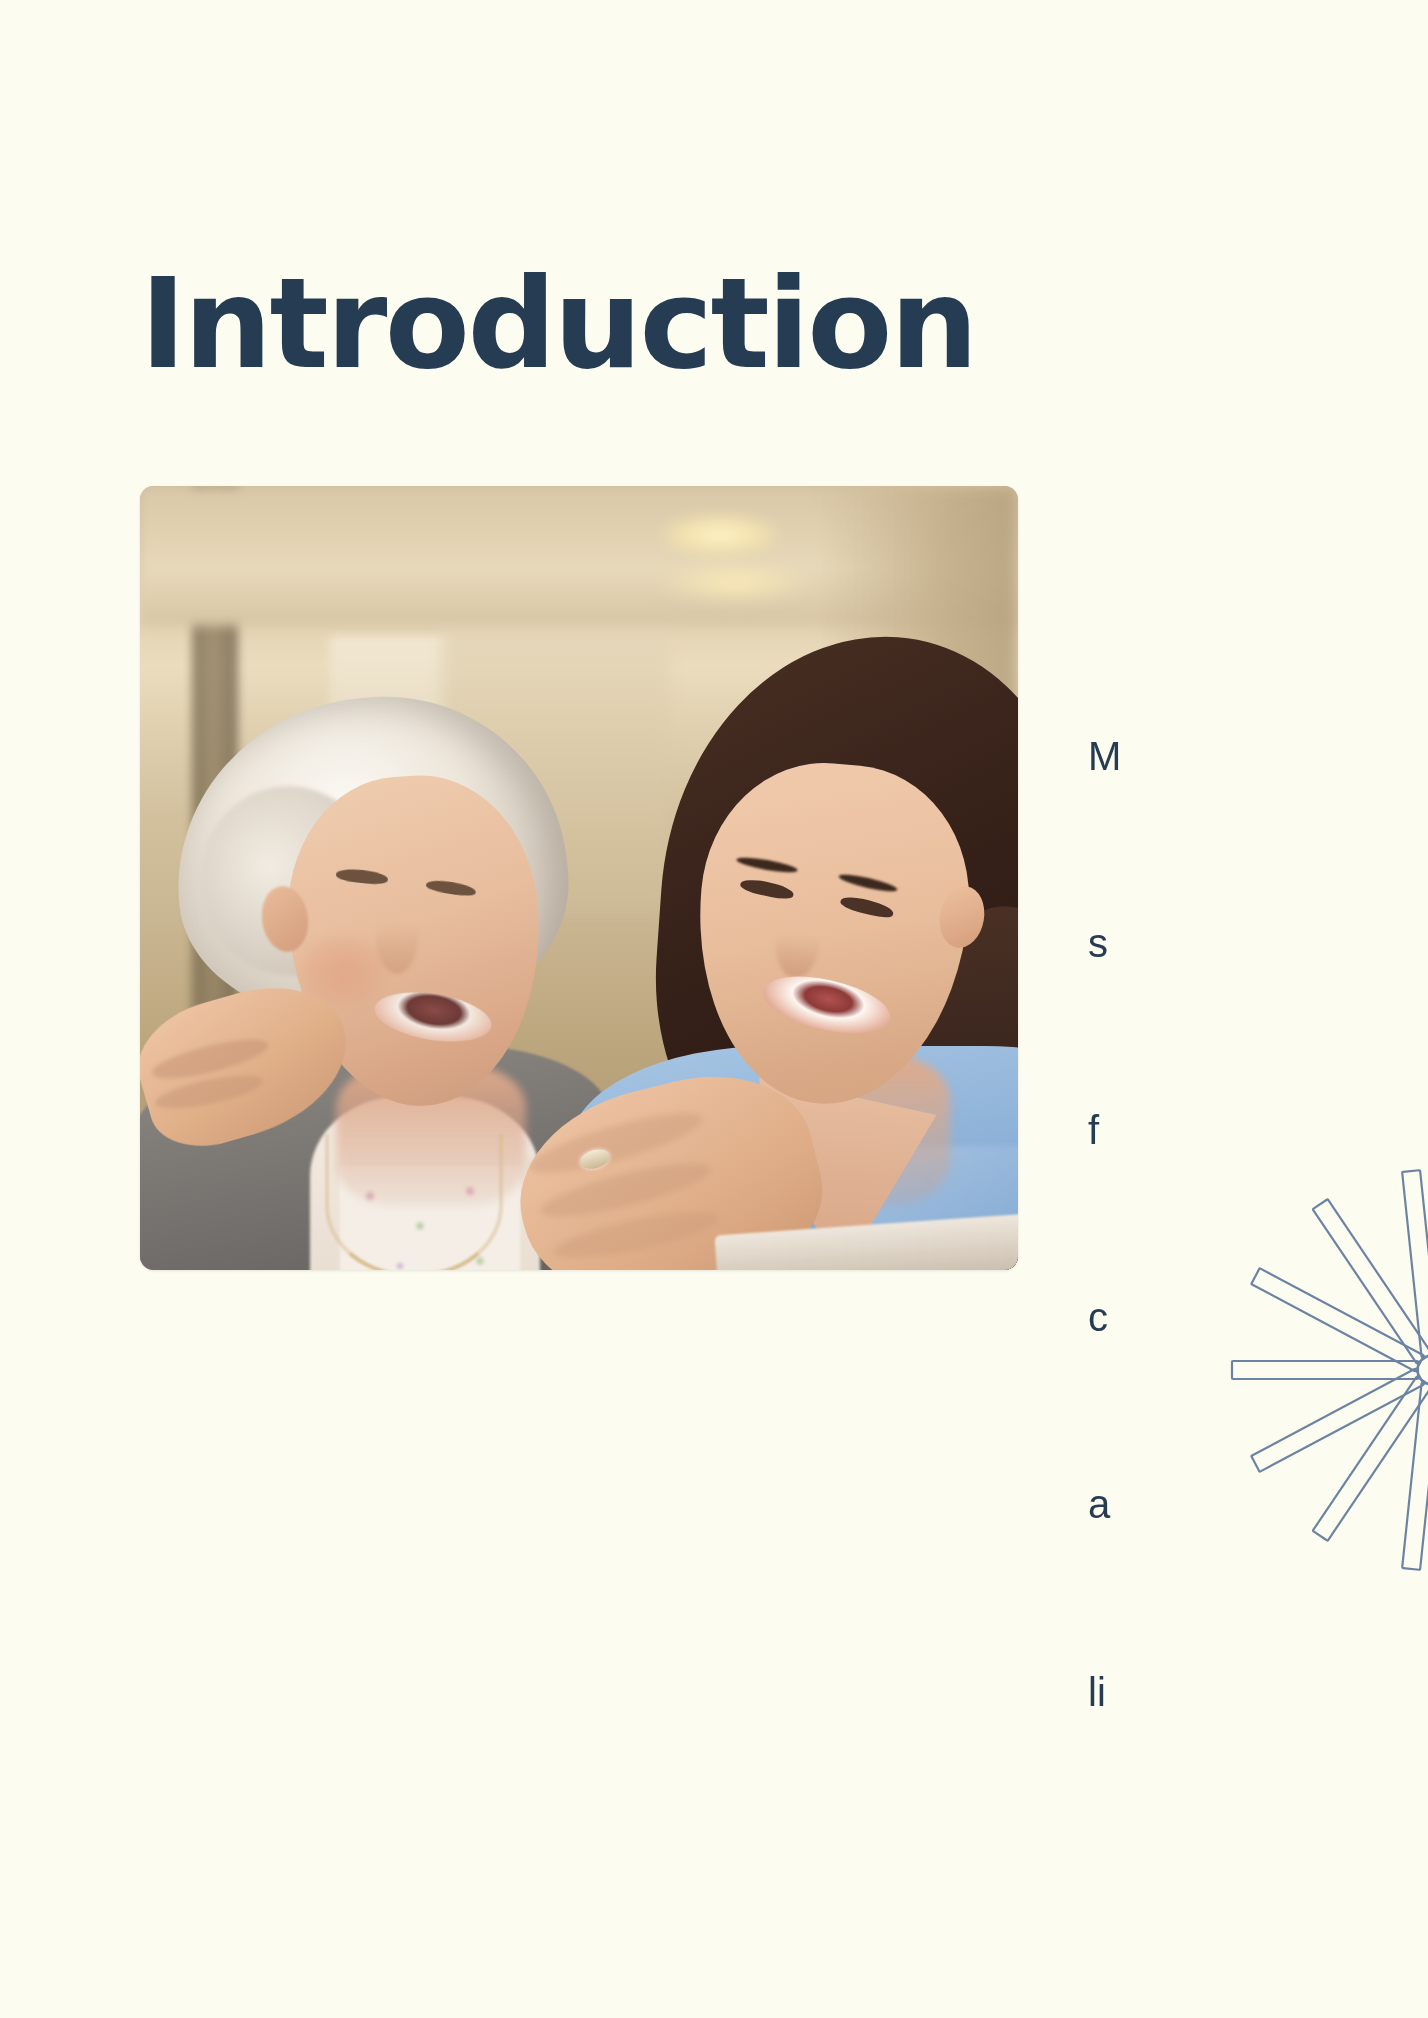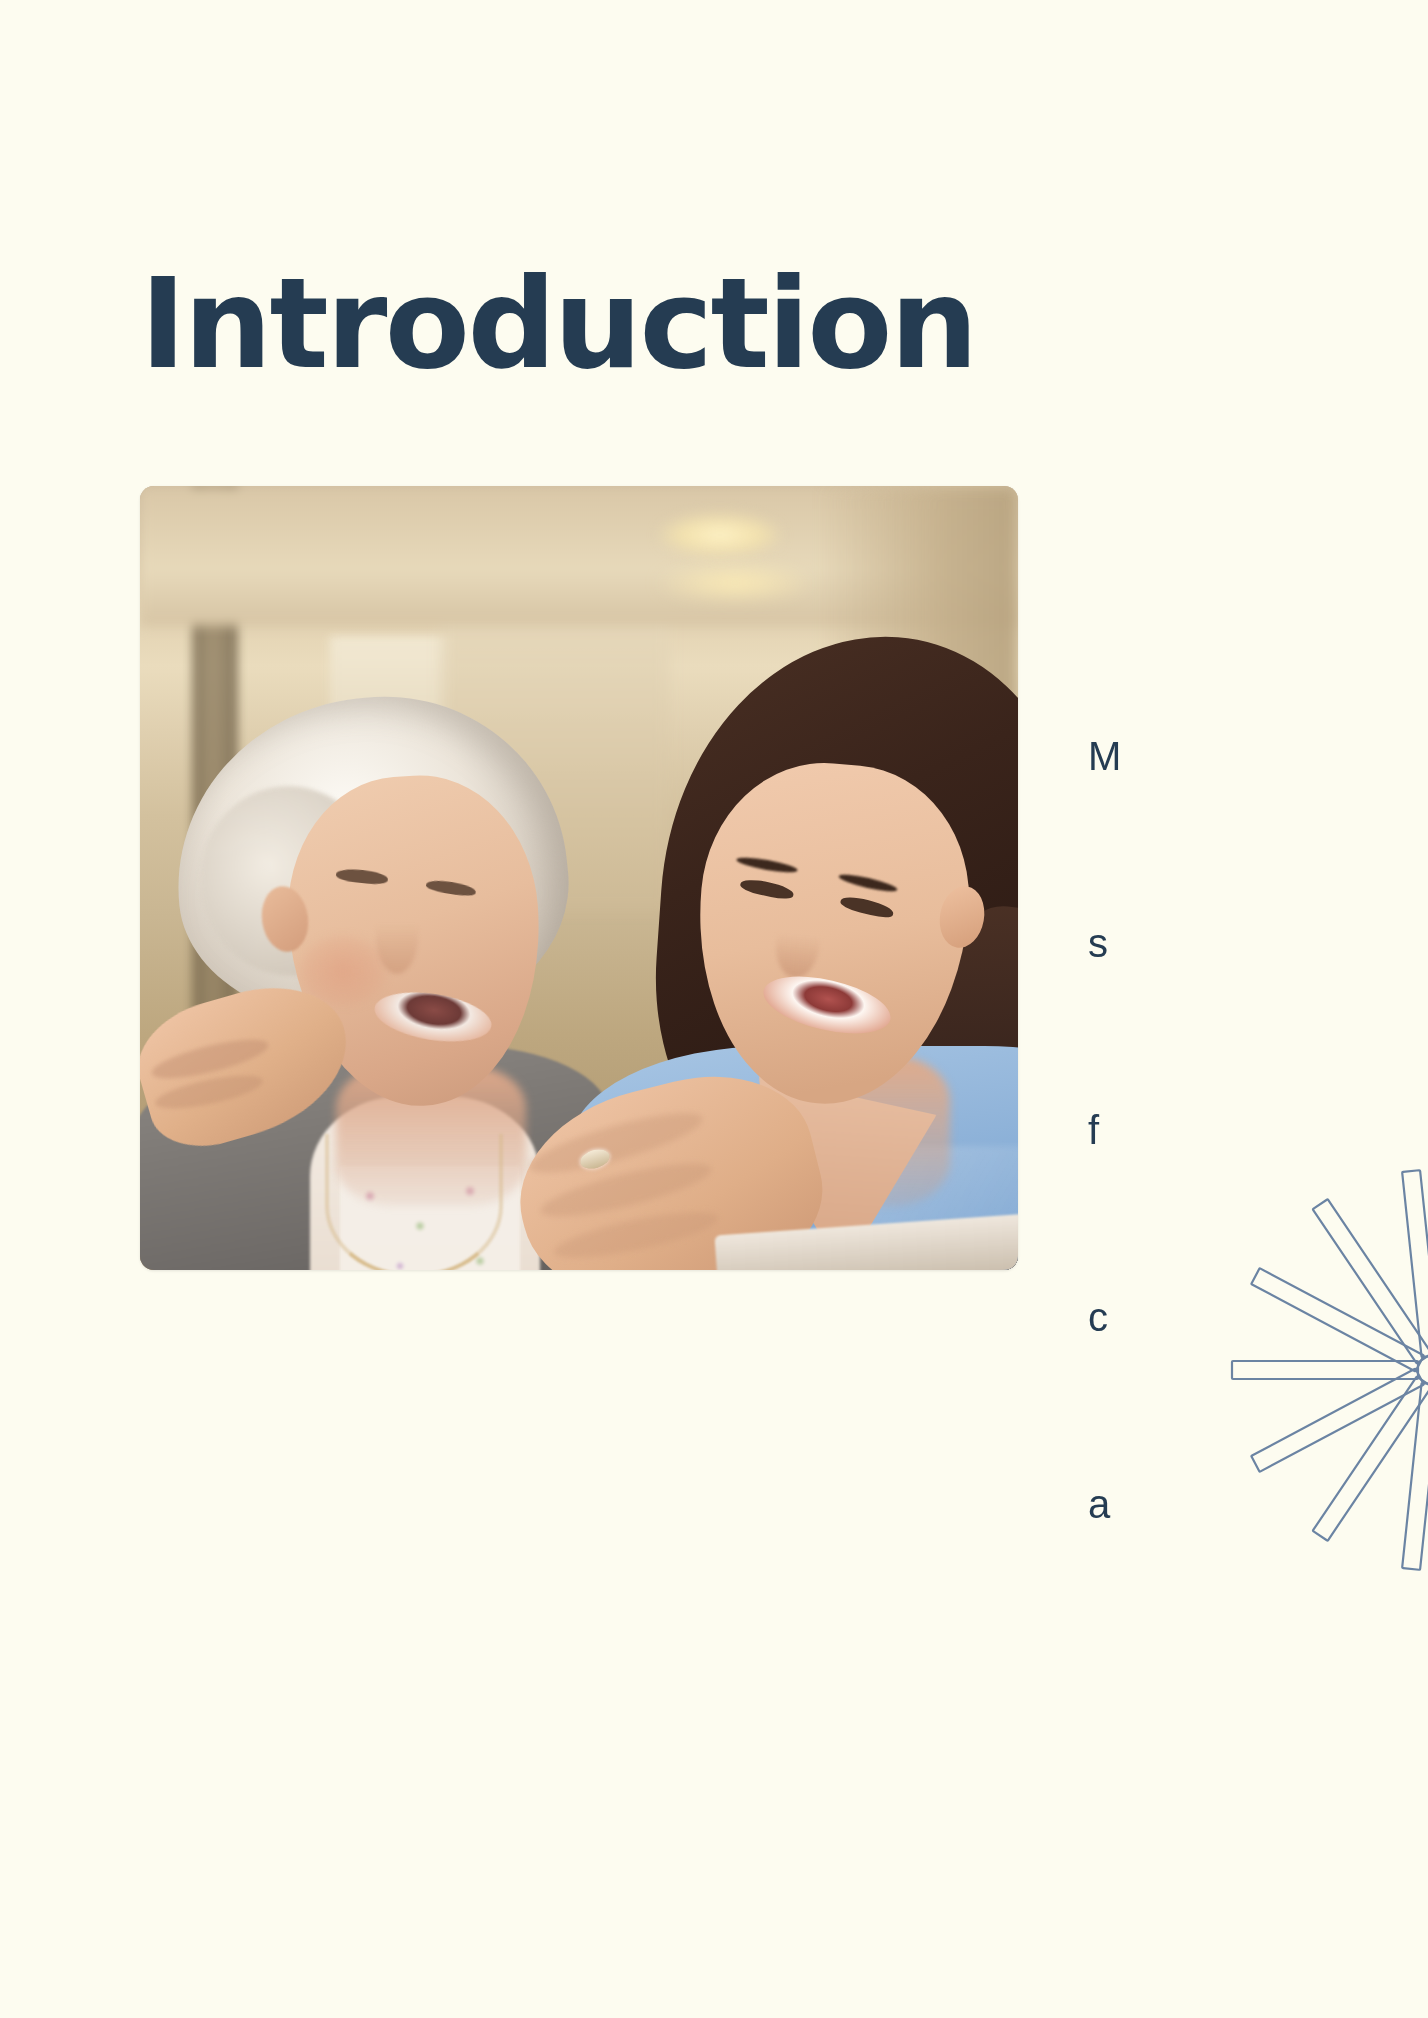--- a/index.html
+++ b/index.html
@@ -395,20 +395,21 @@
     <div class="ring"></div>
     <div class="tablet"></div>
   </div>
 
   <div class="body-col">
     <span class="ln">M</span>
     <span class="ln">s</span>
     <span class="ln">f</span>
     <span class="ln">c</span>
     <span class="ln">a</span>
+    <span class="ln">li</span>
   </div>
 
   <svg class="sunburst" viewBox="0 0 420 420">
     <g fill="none" stroke="#6b84a3" stroke-width="2.2" transform="translate(420,210)">
       <g transform="rotate(180)">
           <rect x="14" y="-9" width="186" height="18" rx="1"></rect>
         </g>
       <g transform="rotate(208)">
           <rect x="14" y="-9" width="186" height="18" rx="1"></rect>
         </g>

